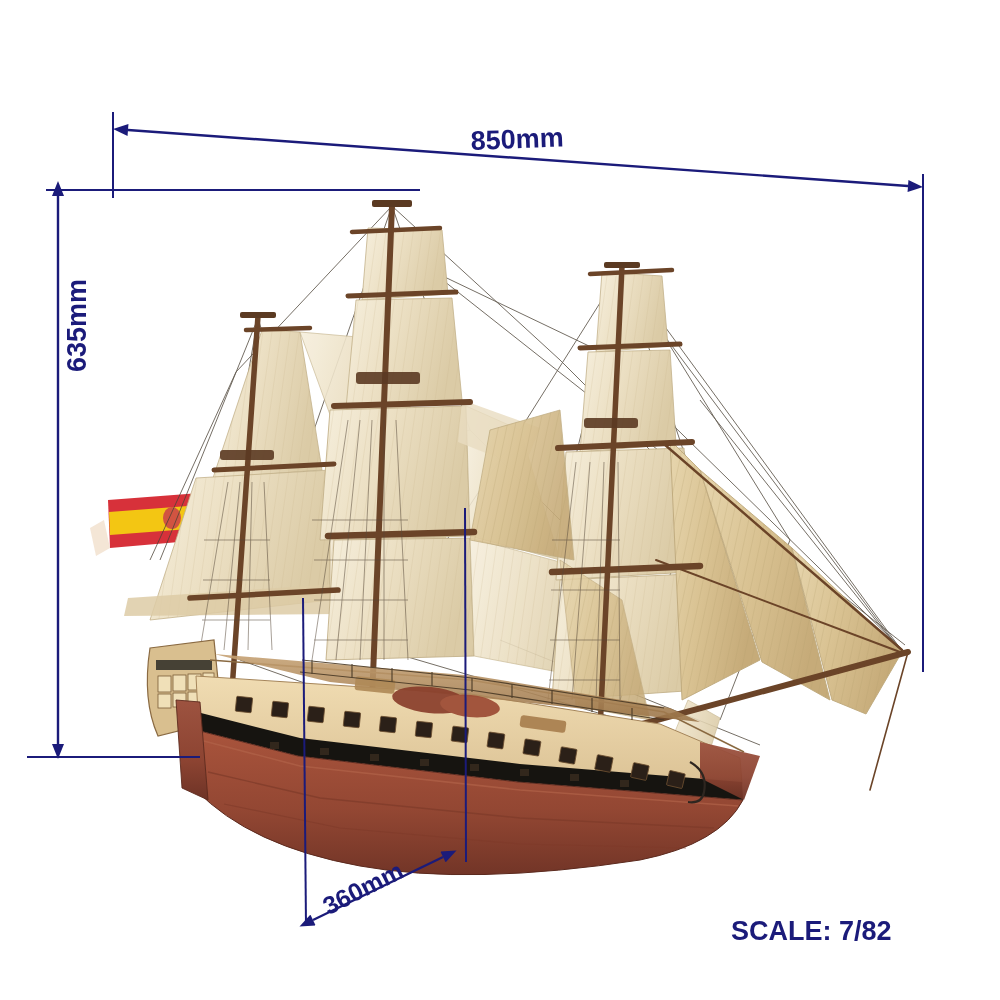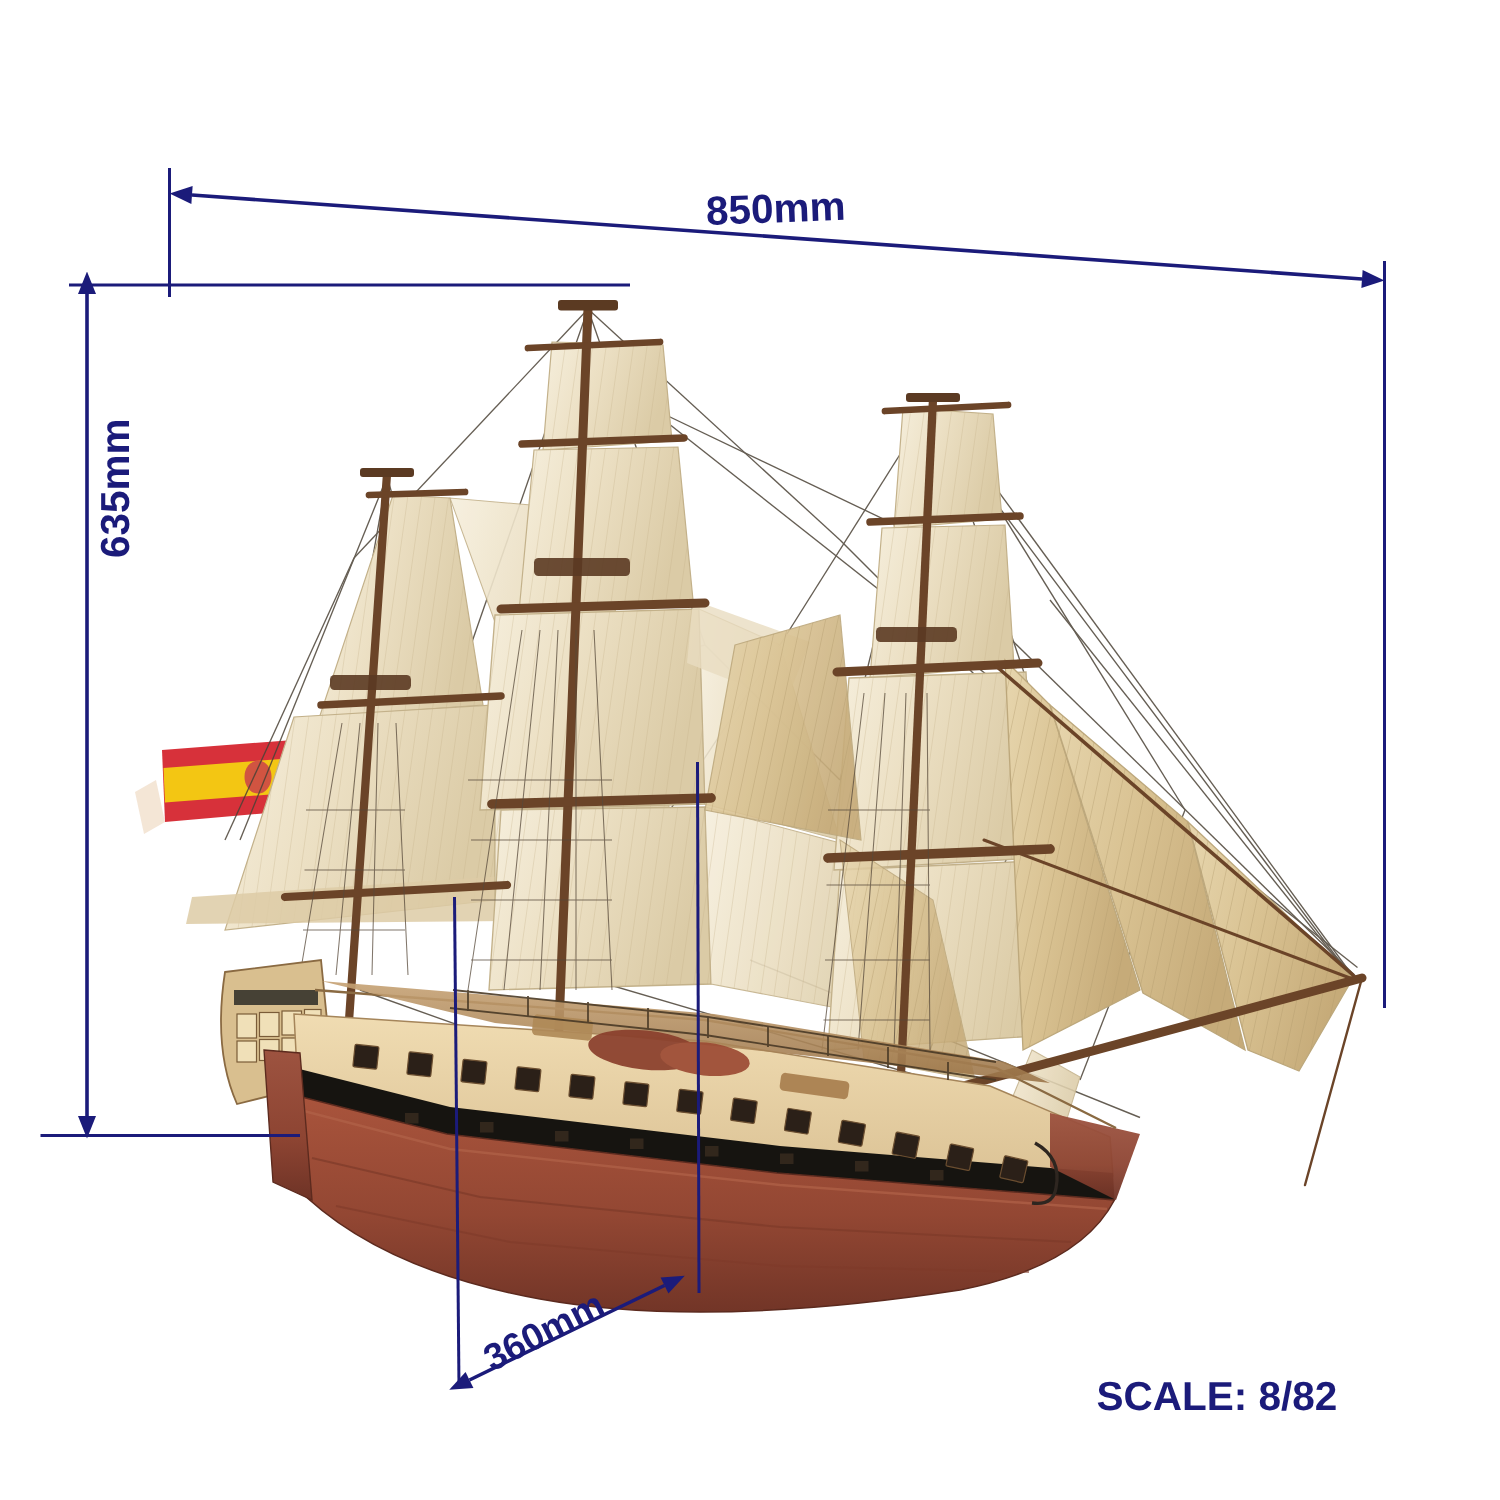--- a/index.html
+++ b/index.html
@@ -300,15 +300,15 @@
       <path d="M313 920 L443 857" stroke="#1b1b7a" stroke-width="2.4" fill="none" marker-start="url(#mStart)" marker-end="url(#mEnd)"></path>
     </g>
   </svg>
 
   <div class="dimtext" id="lbl-850">850mm</div>
 
   <div class="dimtext" id="lbl-635">635mm</div>
 
   <div class="dimtext" id="lbl-360">360mm</div>
 
-  <div class="dimtext" id="lbl-scale">SCALE: 8/82</div>
+  <div class="dimtext" id="lbl-scale">SCALE: 7/82</div>
 
 </div>
 
 </body></html>

